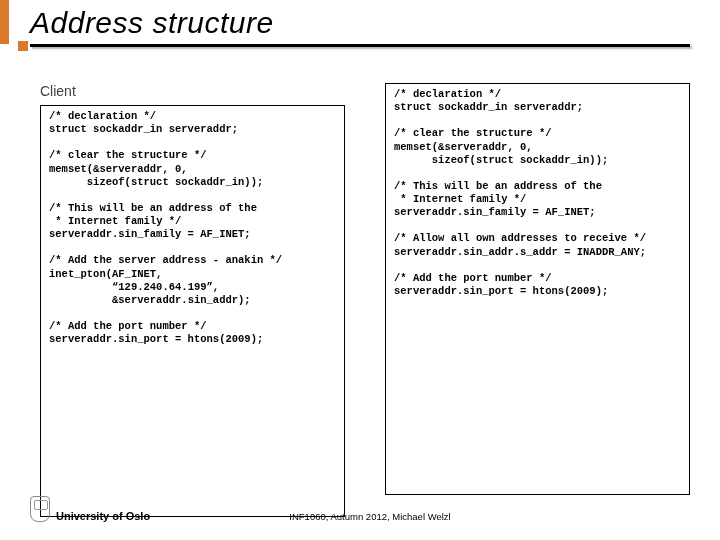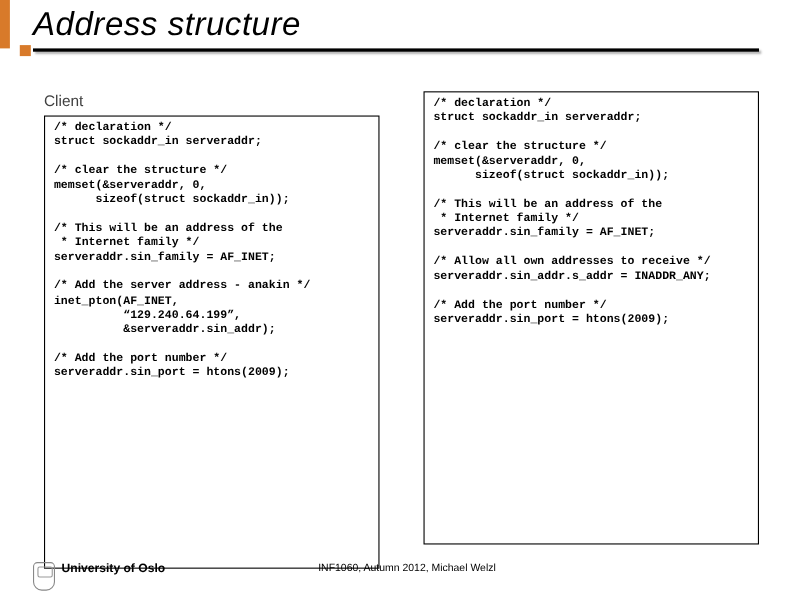--- a/index.html
+++ b/index.html
@@ -64,24 +64,25 @@
     padding: 4px 8px;
     font-family: "Courier New", Courier, monospace;
     font-size: 10.5px;
     font-weight: bold;
     line-height: 1.25;
     white-space: pre-wrap;
     height: 412px;
   }
   .footer {
     position: absolute;
-    bottom: 3px;
+    bottom: 18px;
     left: 0;
     right: 0;
     display: flex;
+    align-items: flex-end;
     padding: 0 30px;
   }
   .crest {
     width: 20px;
     height: 26px;
     margin-right: 6px;
     border: 1px solid #888;
     border-radius: 4px 4px 8px 8px;
     position: relative;
   }

